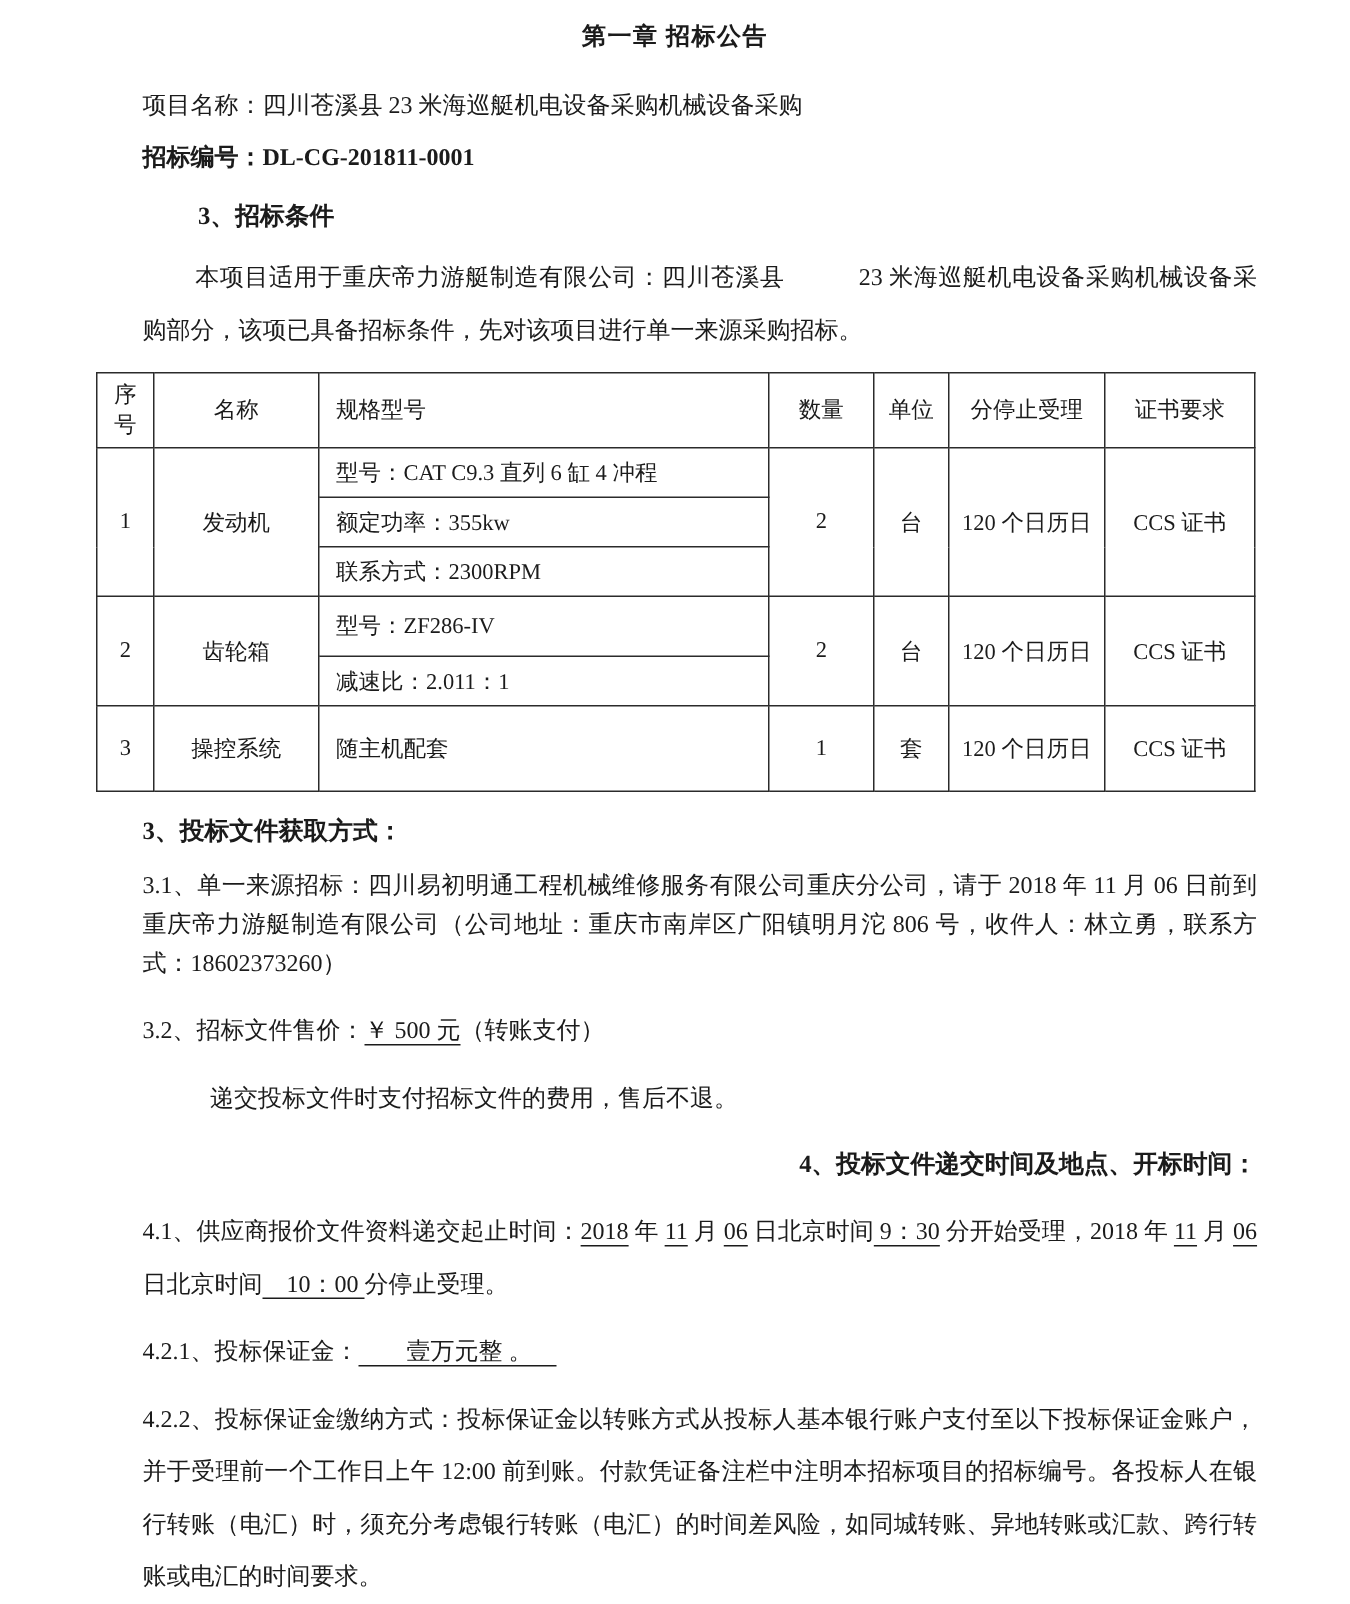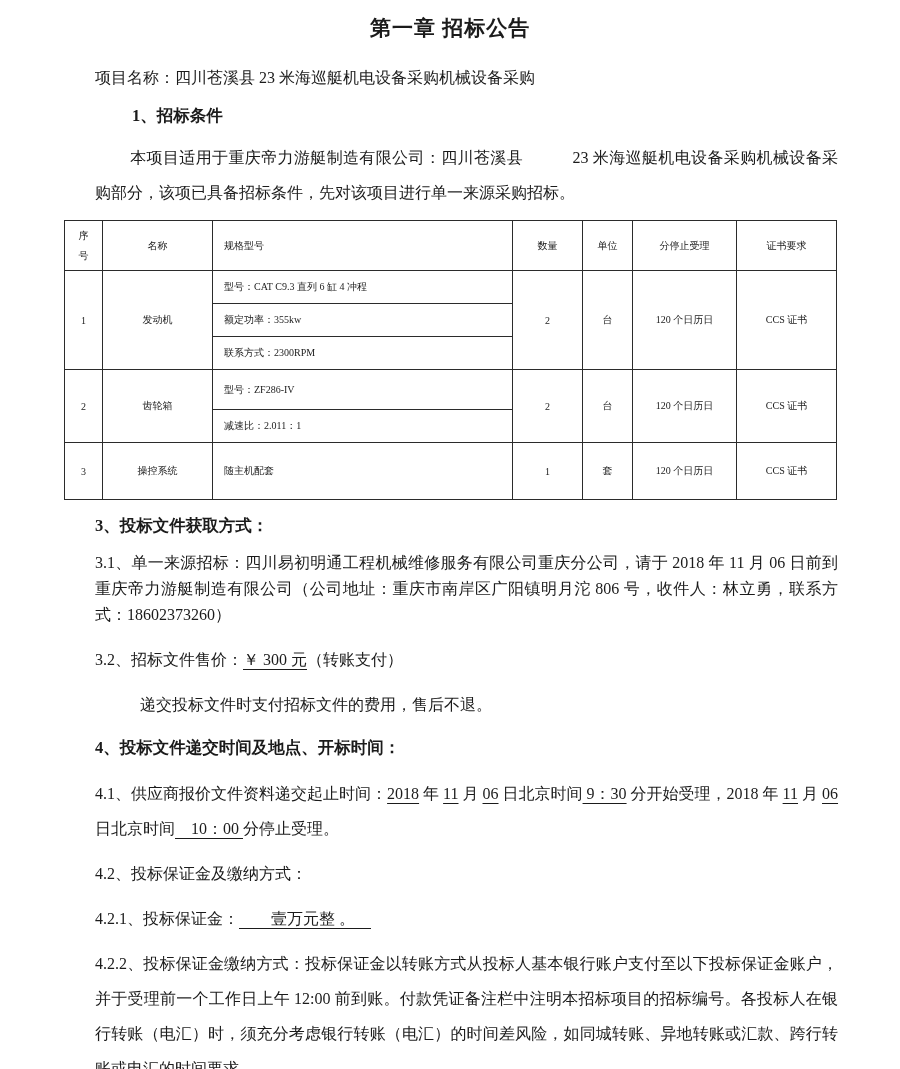--- a/index.html
+++ b/index.html
@@ -4,39 +4,39 @@
 <style>
   html,body{margin:0;padding:0;background:#ffffff;}
   body{
     width:900px;height:1069px;overflow:hidden;
     color:#1b1b1b;
     font-family:"Liberation Serif","DejaVu Serif",serif;
     font-size:16px;
   }
   .page{padding:12px 62px 0 95px;}
   .title{
-    font-size:21px;font-weight:bold;text-align:center;
+    font-size:16px;font-weight:bold;text-align:center;
     margin:2px -62px 24px -95px;letter-spacing:1px;
   }
   .meta{margin:0 0 11px 0;line-height:24px;}
   .meta.bold{font-weight:bold;}
   .sec-head{
     font-size:16.5px;font-weight:bold;margin:14px 0 12px 0;line-height:24px;
   }
   .sec-head.ind{margin-left:37px;}
   .body{margin:0 0 10px 0;line-height:35px;text-align:justify;}
   .body.tight{line-height:26px;}
   .first-indent{text-indent:2.2em;}
   .note-indent{margin-left:45px;}
   .u{text-decoration:underline;text-underline-offset:4px;}
   .b{font-weight:normal;margin-left:45px;}
   table.scope{
     border-collapse:collapse;table-layout:fixed;
     width:772px;margin:4px 0 14px -31px;
-    font-size:10px;
+    font-size:15px;
   }
   table.scope th,table.scope td{
     border:1px solid #2b2b2b;
     font-weight:normal;
     text-align:center;vertical-align:middle;
     padding:2px 4px;
     overflow:hidden;
   }
   table.scope th.spec-h,table.scope td.spec{
     text-align:left;padding-left:11px;font-family:Liberation Serif, serif;
@@ -56,22 +56,23 @@
 </style>
 </head>
 <body>
 
 <div class="page">
 
   <h1 class="title">第一章 招标公告</h1>
 
   <p class="meta"><span>项目名称：</span><span>四川苍溪县 23 米海巡艇机电设备采购机械设备采购</span></p>
 
+  <p class="meta bold"><span>招标编号：</span><span>DL-CG-201811-0001</span></p>
 
-  <h2 class="sec-head ind">1、招标条件</h2>
+  <h2 class="sec-head ind">3、招标条件</h2>
 
   <p class="body first-indent"><span>本项目适用于重庆帝力游艇制造有限公司：四川苍溪县 </span><span class="b">23 米海巡艇机电设备采购</span><span>机械设备采购部分，该项已具备招标条件，先对该项目进行单一来源采购招标。</span></p>
 
 
   <table class="scope">
     <colgroup>
       <col class="c-no">
         <col class="c-name">
         <col class="c-spec">
         <col class="c-qty">
@@ -130,27 +131,26 @@
         <td>120 个日历日</td>
         <td>CCS 证书</td>
       </tr>
     </tbody>
   </table>
 
   <h2 class="sec-head">3、投标文件获取方式：</h2>
 
   <p class="body tight">3.1、单一来源招标：四川易初明通工程机械维修服务有限公司重庆分公司，请于 2018 年 11 月 06 日前到重庆帝力游艇制造有限公司（公司地址：重庆市南岸区广阳镇明月沱 806 号，收件人：林立勇，联系方式：18602373260）</p>
 
-  <p class="body" style="margin-top:14px;"><span>3.2、招标文件售价：</span><span class="u">￥ 300 元</span><span>（转账支付）</span></p>
+  <p class="body" style="margin-top:14px;"><span>3.2、招标文件售价：</span><span class="u">￥ 500 元</span><span>（转账支付）</span></p>
 
   <p class="body note-indent">递交投标文件时支付招标文件的费用，售后不退。</p>
 
-  <h2 class="sec-head" style="">4、投标文件递交时间及地点、开标时间：</h2>
+  <h2 class="sec-head" style="text-align:right;">4、投标文件递交时间及地点、开标时间：</h2>
 
   <p class="body" style="margin-top:16px;"><span>4.1、供应商报价文件资料递交起止时间：</span><span class="u">2018</span><span> 年 </span><span class="u">11</span><span> 月 </span><span class="u">06</span><span> 日北京时间</span><span class="u"> 9：30</span><span> 分开始受理，</span><span>2018 年 </span><span class="u">11</span><span> 月 </span><span class="u">06</span><span> 日北京时间</span><span class="u">　10：00 </span><span>分停止受理。</span></p>
 
-  <p class="body">4.2、投标保证金及缴纳方式：</p>
 
   <p class="body"><span>4.2.1、投标保证金：</span><span class="u">　　壹万元整 。　</span></p>
 
   <p class="body">4.2.2、投标保证金缴纳方式：投标保证金以转账方式从投标人基本银行账户支付至以下投标保证金账户，并于受理前一个工作日上午 12:00 前到账。付款凭证备注栏中注明本招标项目的招标编号。各投标人在银行转账（电汇）时，须充分考虑银行转账（电汇）的时间差风险，如同城转账、异地转账或汇款、跨行转账或电汇的时间要求。</p>
 
 </div>
 
 </body></html>

